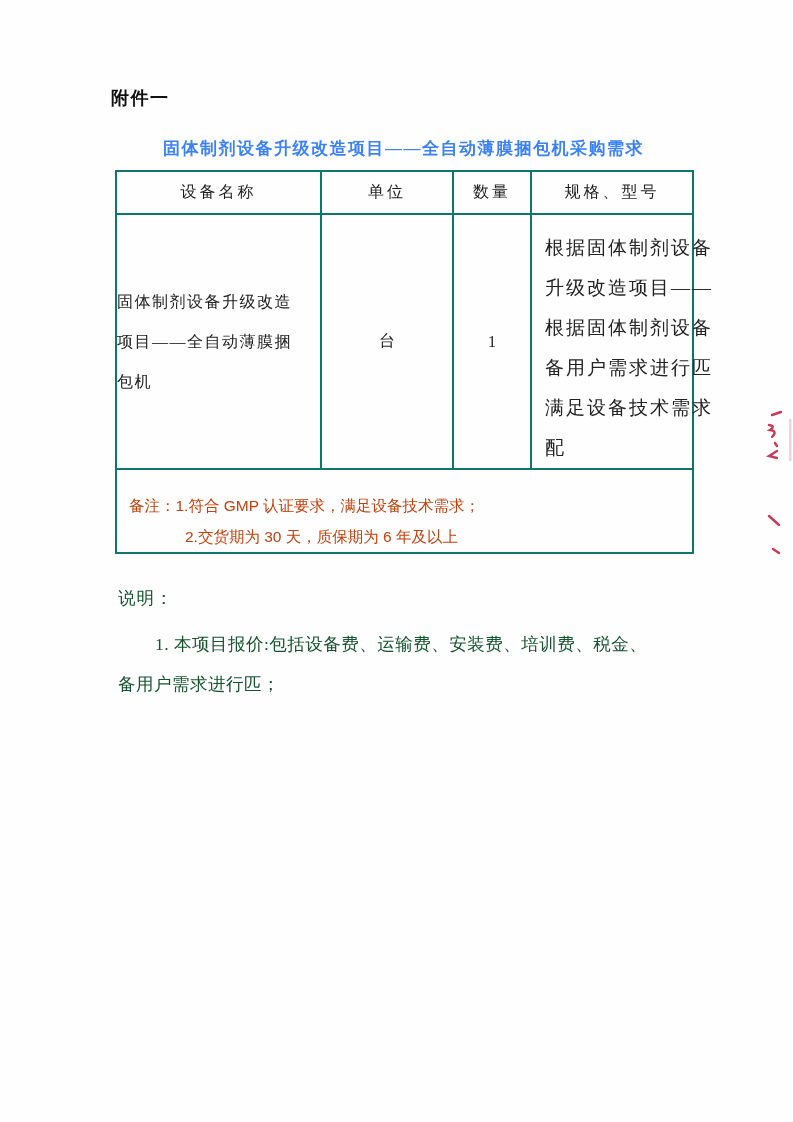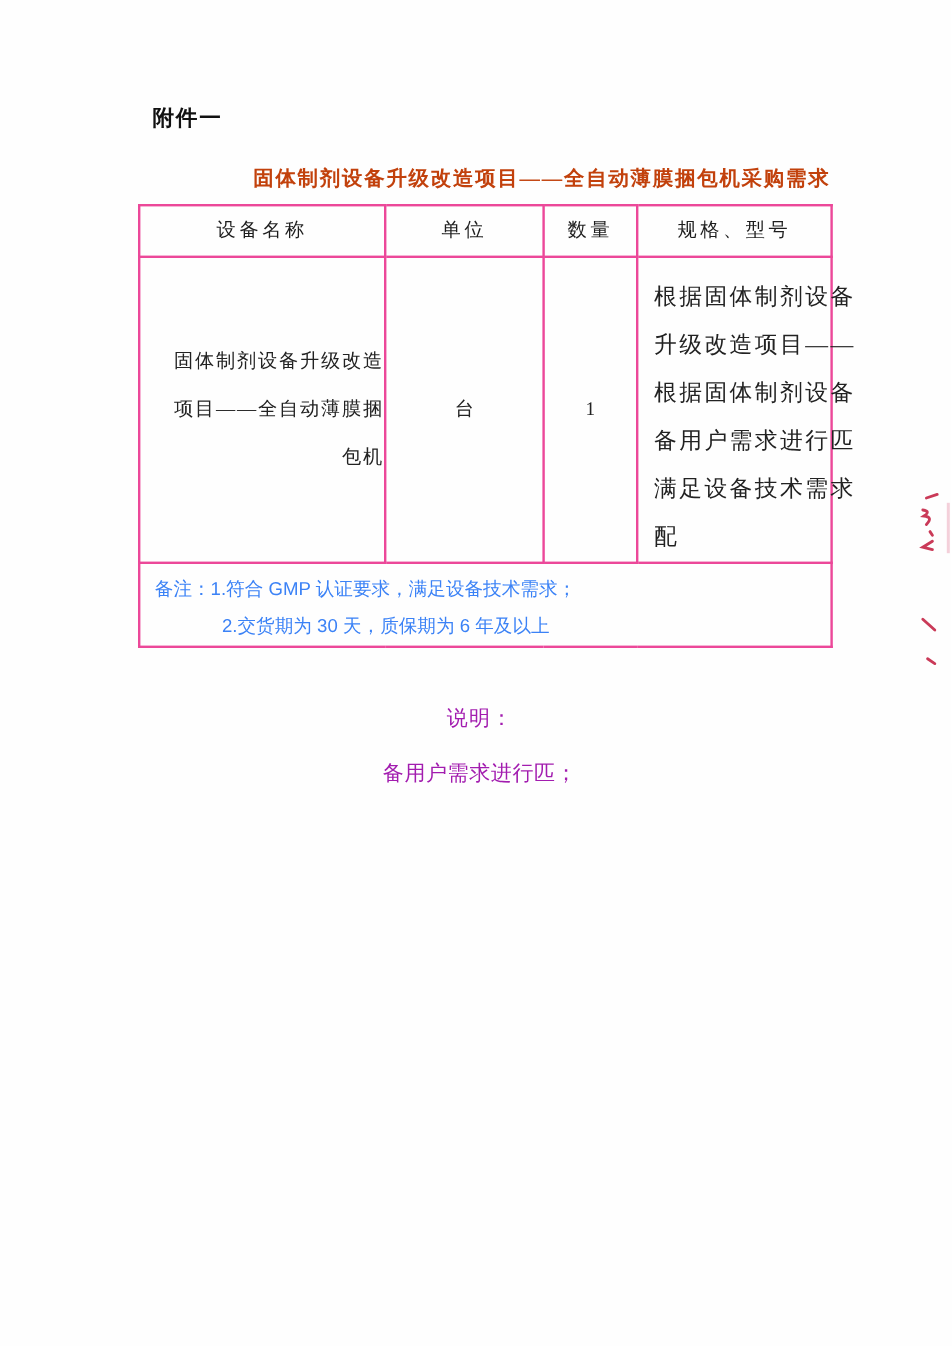--- a/index.html
+++ b/index.html
@@ -1,57 +1,57 @@
 <!DOCTYPE html>
 <html><head>
 <meta charset="utf-8">
 <style>
   html,body{margin:0;padding:0;background:#ffffff;}
   .page{
     position:relative;width:793px;height:1122px;background:#fefefe;
     font-family:"Liberation Serif","DejaVu Serif",serif;color:#1f1f1f;overflow:hidden;
   }
   .attachment{
-    position:absolute;left:127px;top:86px;
+    position:absolute;left:111px;top:86px;
     font-family:"Liberation Sans","DejaVu Sans",sans-serif;
     font-size:18px;font-weight:bold;letter-spacing:1.5px;color:#111;text-align:center;
   }
   .doc-title{
-    position:absolute;left:115px;top:137px;width:577px;text-align:right;
-    font-size:17px;font-weight:bold;letter-spacing:1.5px;color:#c2410c;
+    position:absolute;left:115px;top:137px;width:577px;text-align:center;
+    font-size:17px;font-weight:bold;letter-spacing:1.5px;color:#3b82f6;
   }
   .tbl{
     position:absolute;left:115px;top:170px;width:577px;
     border-collapse:collapse;table-layout:fixed;
   }
   .tbl th,.tbl td{
-    border:2px solid #ec4899;padding:0;vertical-align:middle;
+    border:2px solid #0f766e;padding:0;vertical-align:middle;
     font-weight:normal;color:#222;margin-left:28px;
   }
   .tbl thead th{
     height:41px;font-size:16px;letter-spacing:3px;text-align:center;color:#1d1d1d;
   }
   .body-row td{height:251px;}
-  .name-cell{text-align:right;font-size:16px;letter-spacing:1.5px;font-family:Liberation Serif, serif;}
+  .name-cell{text-align:left;font-size:16px;letter-spacing:1.5px;font-family:Liberation Serif, serif;}
   .name-cell .ln{line-height:40px;}
   .unit-cell,.qty-cell{text-align:center;font-size:16px;}
   .spec-cell{vertical-align:top;}
   .spec-inner{padding:13px 10px 0 13px;font-size:19px;letter-spacing:2px;}
   .spec-inner .ln{line-height:40px;white-space:nowrap;}
   .remark-cell{height:62px;vertical-align:top;}
   .remark-inner{
-    padding:6px 10px 0 12px;
+    padding:20px 10px 0 12px;
     font-family:"Liberation Sans","DejaVu Sans",sans-serif;
-    font-size:15.5px;color:#3b82f6;
+    font-size:15.5px;color:#c2410c;
   }
   .remark-line1{line-height:31px;}
   .remark-line2{line-height:31px;margin-left:56px;}
   .notes{
     position:absolute;left:118px;top:578px;width:564px;
-    font-size:17.5px;color:#a21caf;text-align:center;
+    font-size:17.5px;color:#14532d;
   }
   .notes-heading{line-height:40px;margin-bottom:6px;letter-spacing:1px;}
   .note-line{line-height:40px;letter-spacing:0.5px;}
   .indent{padding-left:37px;}
   .note-gap{height:13px;}
   .edge-marks{position:absolute;left:758px;top:403px;width:35px;height:165px;}
 </style>
 </head>
 <body>
 
@@ -102,20 +102,21 @@
             <div class="remark-line1"><span>备注：</span><span>1.符合 GMP 认证要求，满足设备技术需求；</span></div>
             <div class="remark-line2">2.交货期为 30 天，质保期为 6 年及以上</div>
           </div>
         </td>
       </tr>
     </tbody>
   </table>
 
   <div class="notes">
     <div class="notes-heading">说明：</div>
+    <div class="note-line indent">1. 本项目报价:包括设备费、运输费、安装费、培训费、税金、</div>
     <div class="note-line">备用户需求进行匹；</div>
     <div class="note-gap"></div>
   </div>
 
   <svg class="edge-marks" viewBox="0 0 35 165" xmlns="http://www.w3.org/2000/svg">
     <g stroke="#c62a4a" stroke-width="2.4" stroke-linecap="round" fill="none" opacity="0.92">
       <path d="M14,12 L23,9"></path>
       <path d="M11,22 q7,1 1,5 q8,1 2,7"></path>
       <path d="M17,40 l2,3"></path>
       <path d="M19,48 l-8,5 l8,2"></path>

